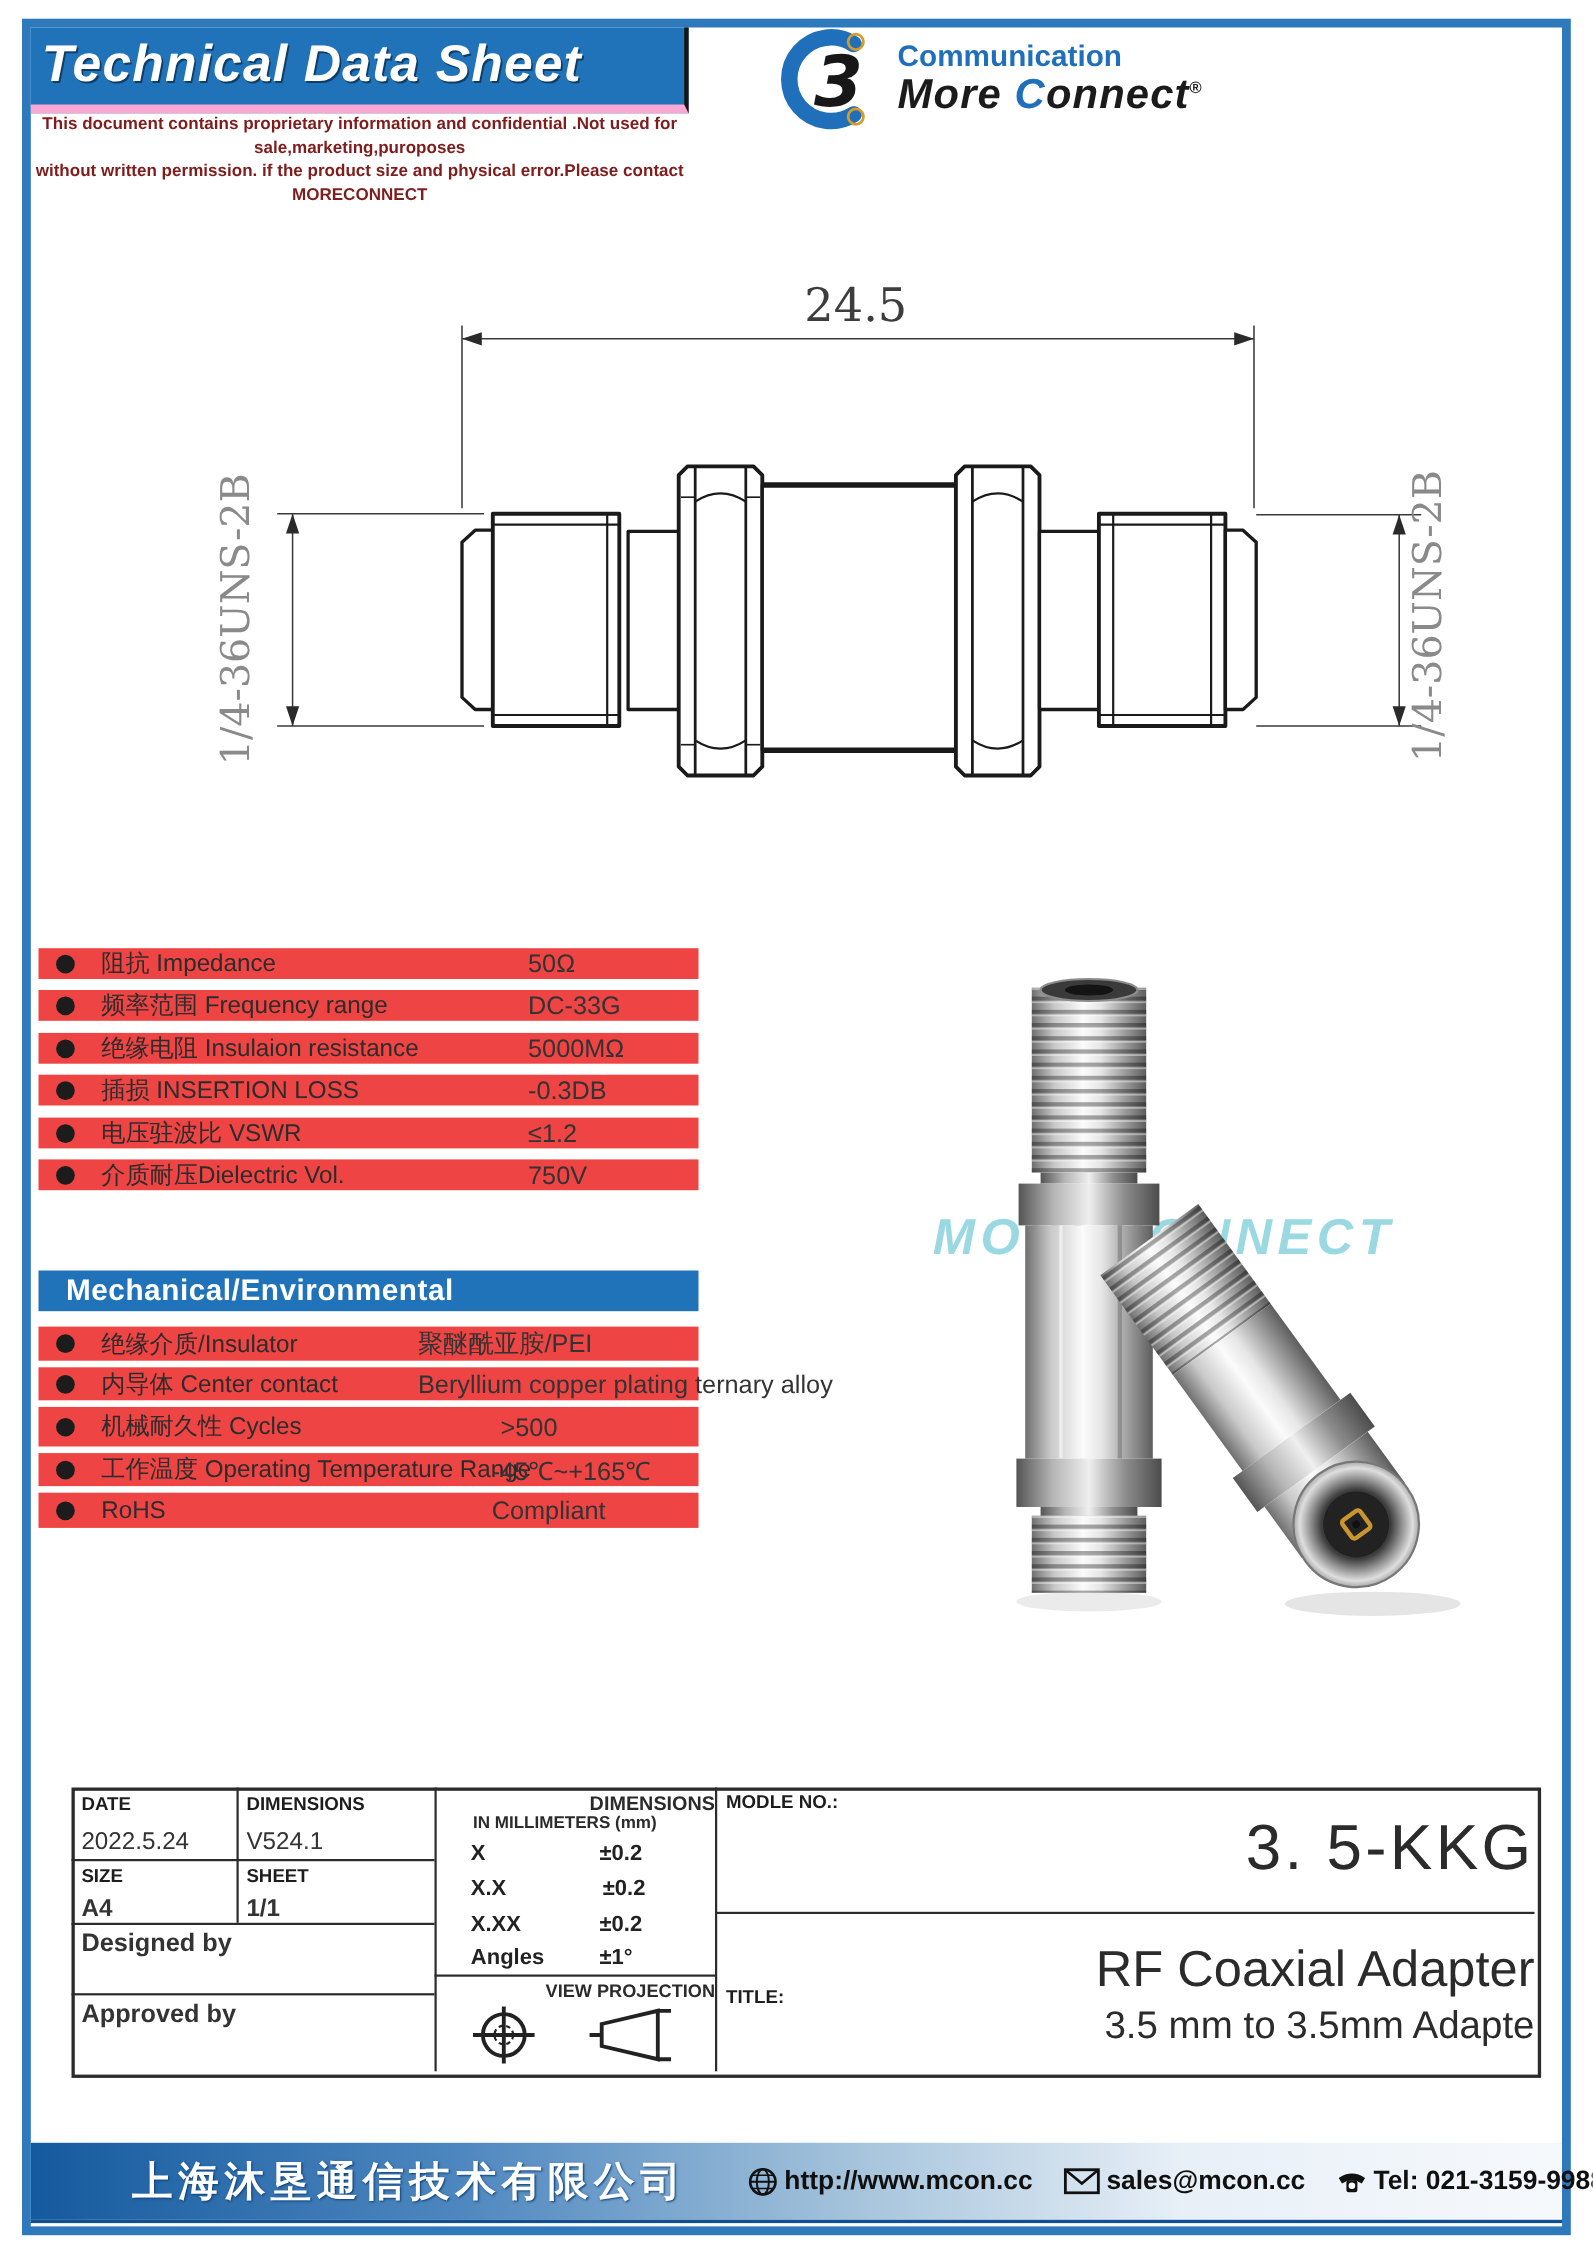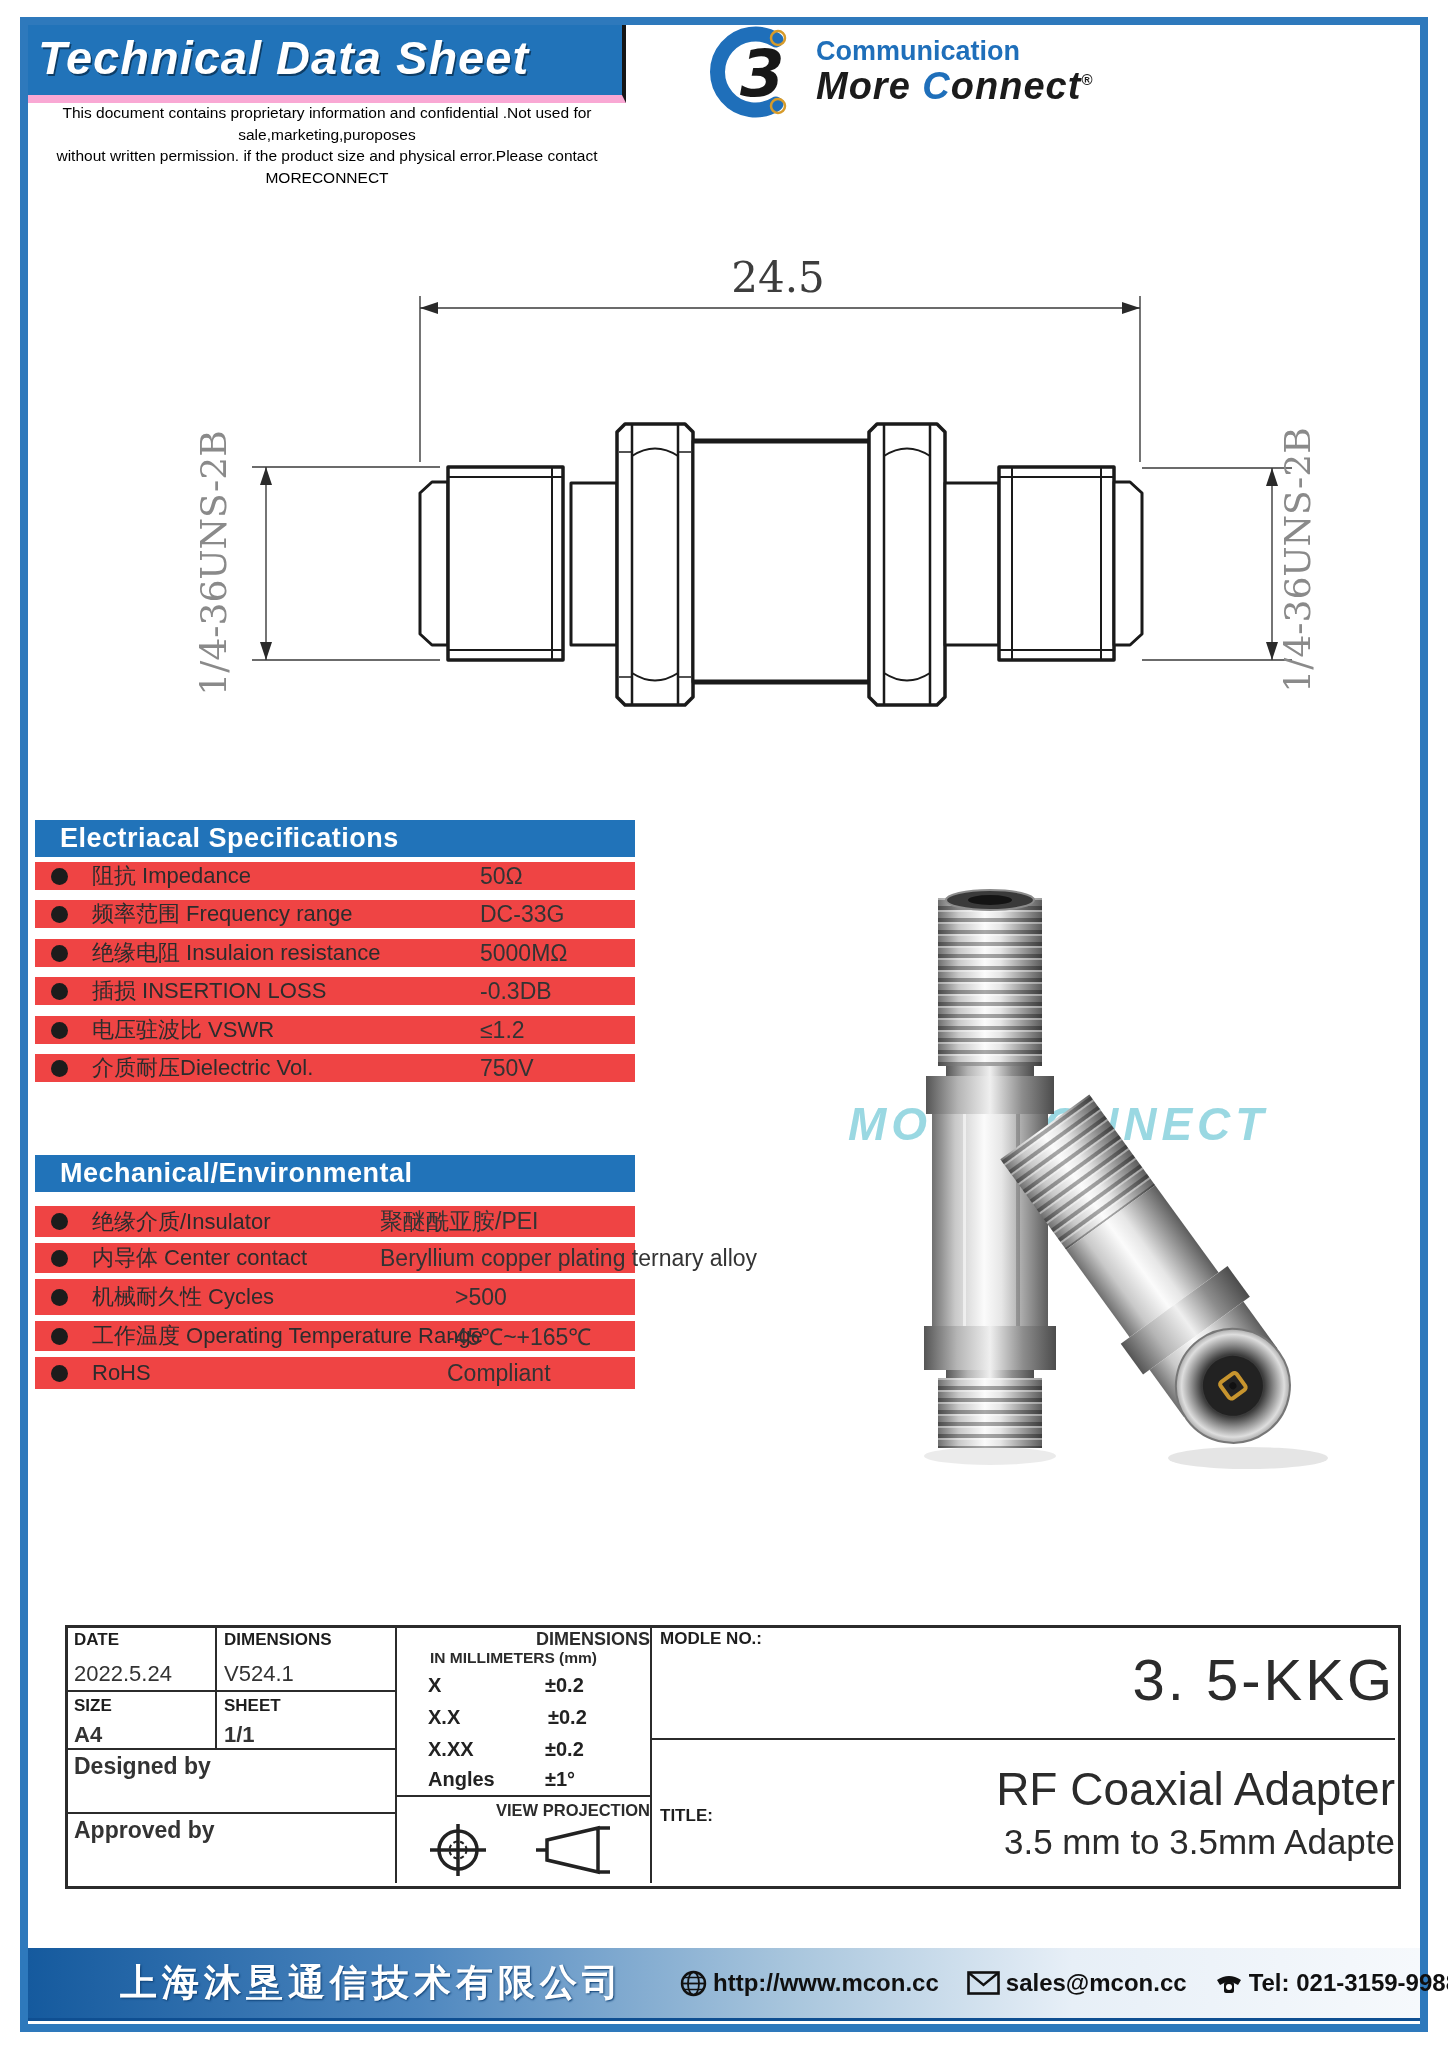--- a/index.html
+++ b/index.html
@@ -10,21 +10,21 @@
   
   #frame{position:absolute;left:20px;top:17px;right:20px;bottom:16px;border:8px solid #2e79bc;}
 
   
   #banner{position:absolute;left:28px;top:25px;width:594px;height:70px;background:#2173b9;
           border-right:4px solid #151515;border-bottom:8px solid #f9a8d4;}
   #banner span{display:block;line-height:66px;padding-left:10px;color:#fff;
           font-style:italic;font-weight:bold;font-size:47px;letter-spacing:1px;
           text-shadow:1.5px 1.5px 0 #0e3d66;white-space:nowrap;}
   #disclaimer{position:absolute;left:28px;top:102px;width:598px;text-align:center;
-          font-size:15.5px;font-weight:normal;color:#000000;line-height:1.4;}
+          font-size:15.5px;font-weight:bold;color:#7f1d1d;line-height:1.4;}
 
   
   #logo{position:absolute;left:698px;top:24px;display:flex;align-items:center;}
   #logo .txt{margin-left:14px;line-height:1.08;}
   .brand-top{color:#1f6fba;font-size:27px;font-weight:bold;}
   .brand-bottom{color:#1b1b1b;font-size:38px;font-weight:bold;font-style:italic;letter-spacing:1px;}
   .brand-bottom .bc{color:#1f6fba;}
   .brand-reg{font-size:15px;vertical-align:super;font-style:normal;}
 
   
@@ -149,21 +149,20 @@
       <polygon points="266,467 260,485 272,485"></polygon>
       <polygon points="266,660 260,642 272,642"></polygon>
       <polygon points="1272,468 1266,486 1278,486"></polygon>
       <polygon points="1272,660 1266,642 1278,642"></polygon>
     </g>
     <text x="778" y="292" text-anchor="middle" font-family="DejaVu Serif, serif" font-size="42" fill="#3d3d3d">24.5</text>
     <text transform="translate(226,563) rotate(-90)" text-anchor="middle" font-family="DejaVu Serif, serif" font-size="36" fill="#8a8a8a">1/4-36UNS-2B</text>
     <text transform="translate(1310,560) rotate(-90)" text-anchor="middle" font-family="DejaVu Serif, serif" font-size="36" fill="#8a8a8a">1/4-36UNS-2B</text>
   </svg>
 
-  <div class="spec-header" style="top:820px;">Electriacal Specifications</div>
 
   <div class="spec-row" style="top:862px;height:28px;">
     <span class="bullet"></span>
     <span class="s-lbl">阻抗 Impedance</span>
     <span class="s-val" style="left:445px;">50Ω</span>
   </div>
   <div class="spec-row" style="top:900px;height:28px;">
     <span class="bullet"></span>
     <span class="s-lbl">频率范围 Frequency range</span>
     <span class="s-val" style="left:445px;">DC-33G</span>

